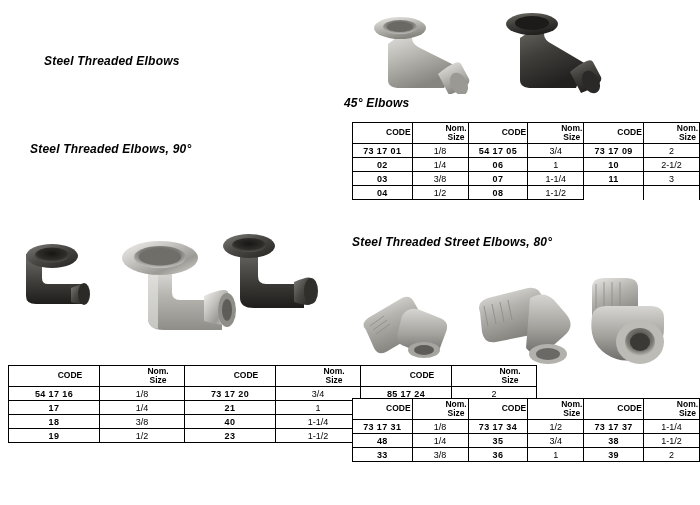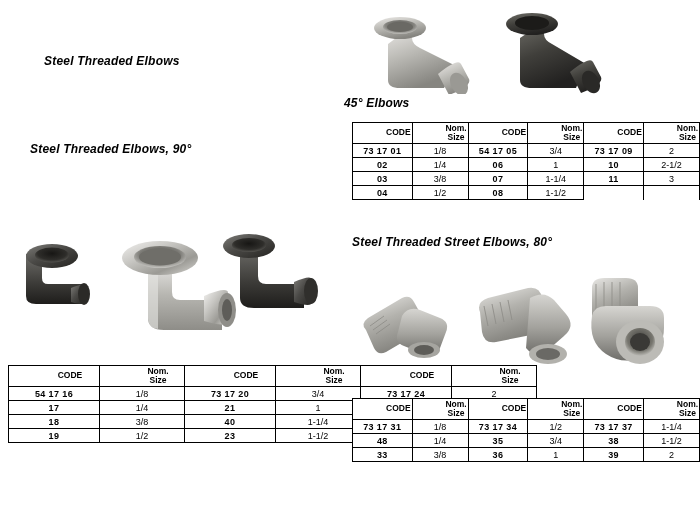--- a/index.html
+++ b/index.html
@@ -268,21 +268,21 @@
           <div>Size</div>
         </th>
       </tr>
     </thead>
     <tbody>
       <tr>
         <td class="code">54 17 16</td>
         <td>1/8</td>
         <td class="code">73 17 20</td>
         <td>3/4</td>
-        <td class="code">73 17 24</td>
+        <td class="code">85 17 24</td>
         <td>2</td>
       </tr>
       <tr>
         <td class="code">17</td>
         <td>1/4</td>
         <td class="code">21</td>
         <td>1</td>
         <td class="code">25</td>
         <td>2-1/2</td>
       </tr>

